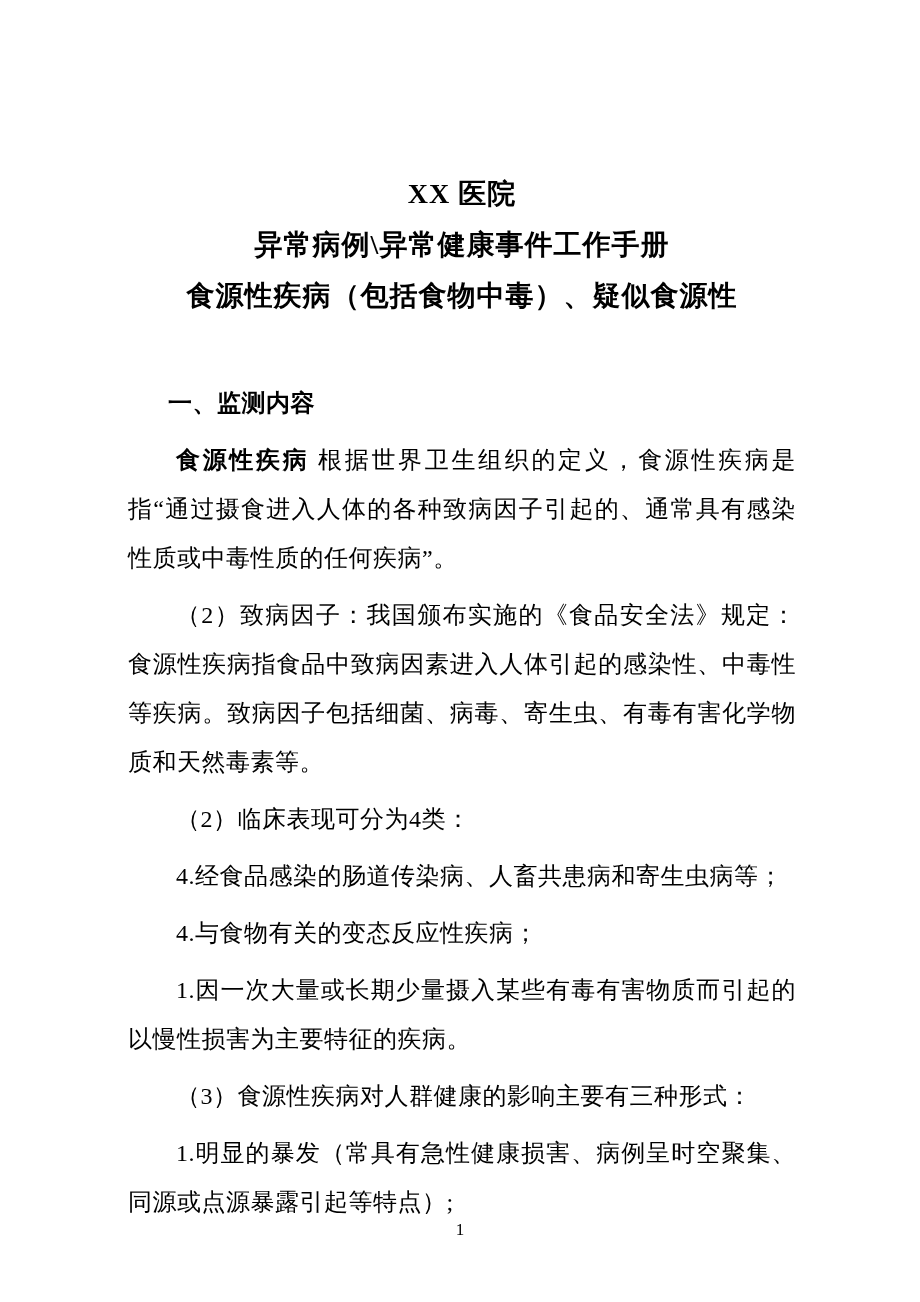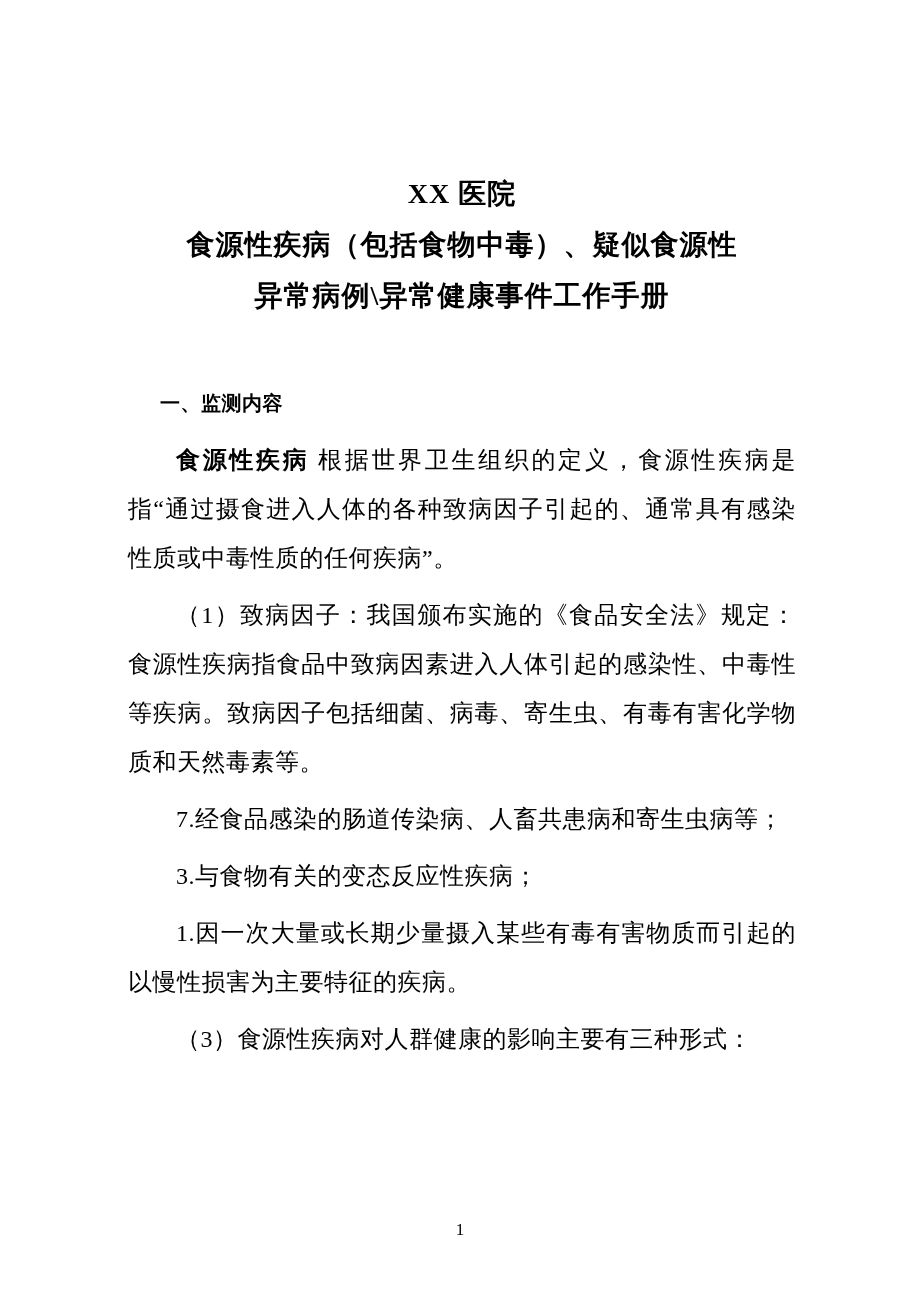--- a/index.html
+++ b/index.html
@@ -31,21 +31,21 @@
     letter-spacing: 1px;
   }
   .doc-body {
     margin-top: 58px;
     font-size: 24px;
     line-height: 49px;
     text-align: justify;
     letter-spacing: 0.5px;
   }
   .section-heading {
-    font-size: 20px;
+    font-size: 24px;
     font-weight: bold;
     margin: 0;
     text-indent: 2em;
     line-height: 49px;
   }
   .para {
     margin: 8px;
     text-indent: 2em;
   }
   .para .lead {
@@ -61,31 +61,33 @@
     line-height: 20px;
   }
 </style>
 </head>
 <body>
 
 <div class="page">
 
   <div class="title-block">
     <h1 class="title-line">XX 医院</h1>
+    <h1 class="title-line">异常病例\异常健康事件工作手册</h1>
     <h1 class="title-line">食源性疾病（包括食物中毒）、疑似食源性</h1>
-    <h1 class="title-line">异常病例\异常健康事件工作手册</h1>
   </div>
 
   <div class="doc-body">
     <h2 class="section-heading">一、监测内容</h2>
 
     <p class="para"><span class="lead">食源性疾病</span><span> 根据世界卫生组织的定义，食源性疾病是指“通过摄食进入人体的各种致病因子引起的、通常具有感染性质或中毒性质的任何疾病”。</span></p>
 
-    <p class="para">（1）致病因子：我国颁布实施的《食品安全法》规定：食源性疾病指食品中致病因素进入人体引起的感染性、中毒性等疾病。致病因子包括细菌、病毒、寄生虫、有毒有害化学物质和天然毒素等。</p>
-    <p class="para">7.经食品感染的肠道传染病、人畜共患病和寄生虫病等；</p>
-    <p class="para">3.与食物有关的变态反应性疾病；</p>
+    <p class="para">（2）致病因子：我国颁布实施的《食品安全法》规定：食源性疾病指食品中致病因素进入人体引起的感染性、中毒性等疾病。致病因子包括细菌、病毒、寄生虫、有毒有害化学物质和天然毒素等。</p>
+    <p class="para">（2）临床表现可分为4类：</p>
+    <p class="para">4.经食品感染的肠道传染病、人畜共患病和寄生虫病等；</p>
+    <p class="para">4.与食物有关的变态反应性疾病；</p>
     <p class="para">1.因一次大量或长期少量摄入某些有毒有害物质而引起的以慢性损害为主要特征的疾病。</p>
     <p class="para">（3）食源性疾病对人群健康的影响主要有三种形式：</p>
+    <p class="para">1.明显的暴发（常具有急性健康损害、病例呈时空聚集、同源或点源暴露引起等特点）;</p>
   </div>
 
   <div class="page-footer">1</div>
 
 </div>
 
 </body></html>

